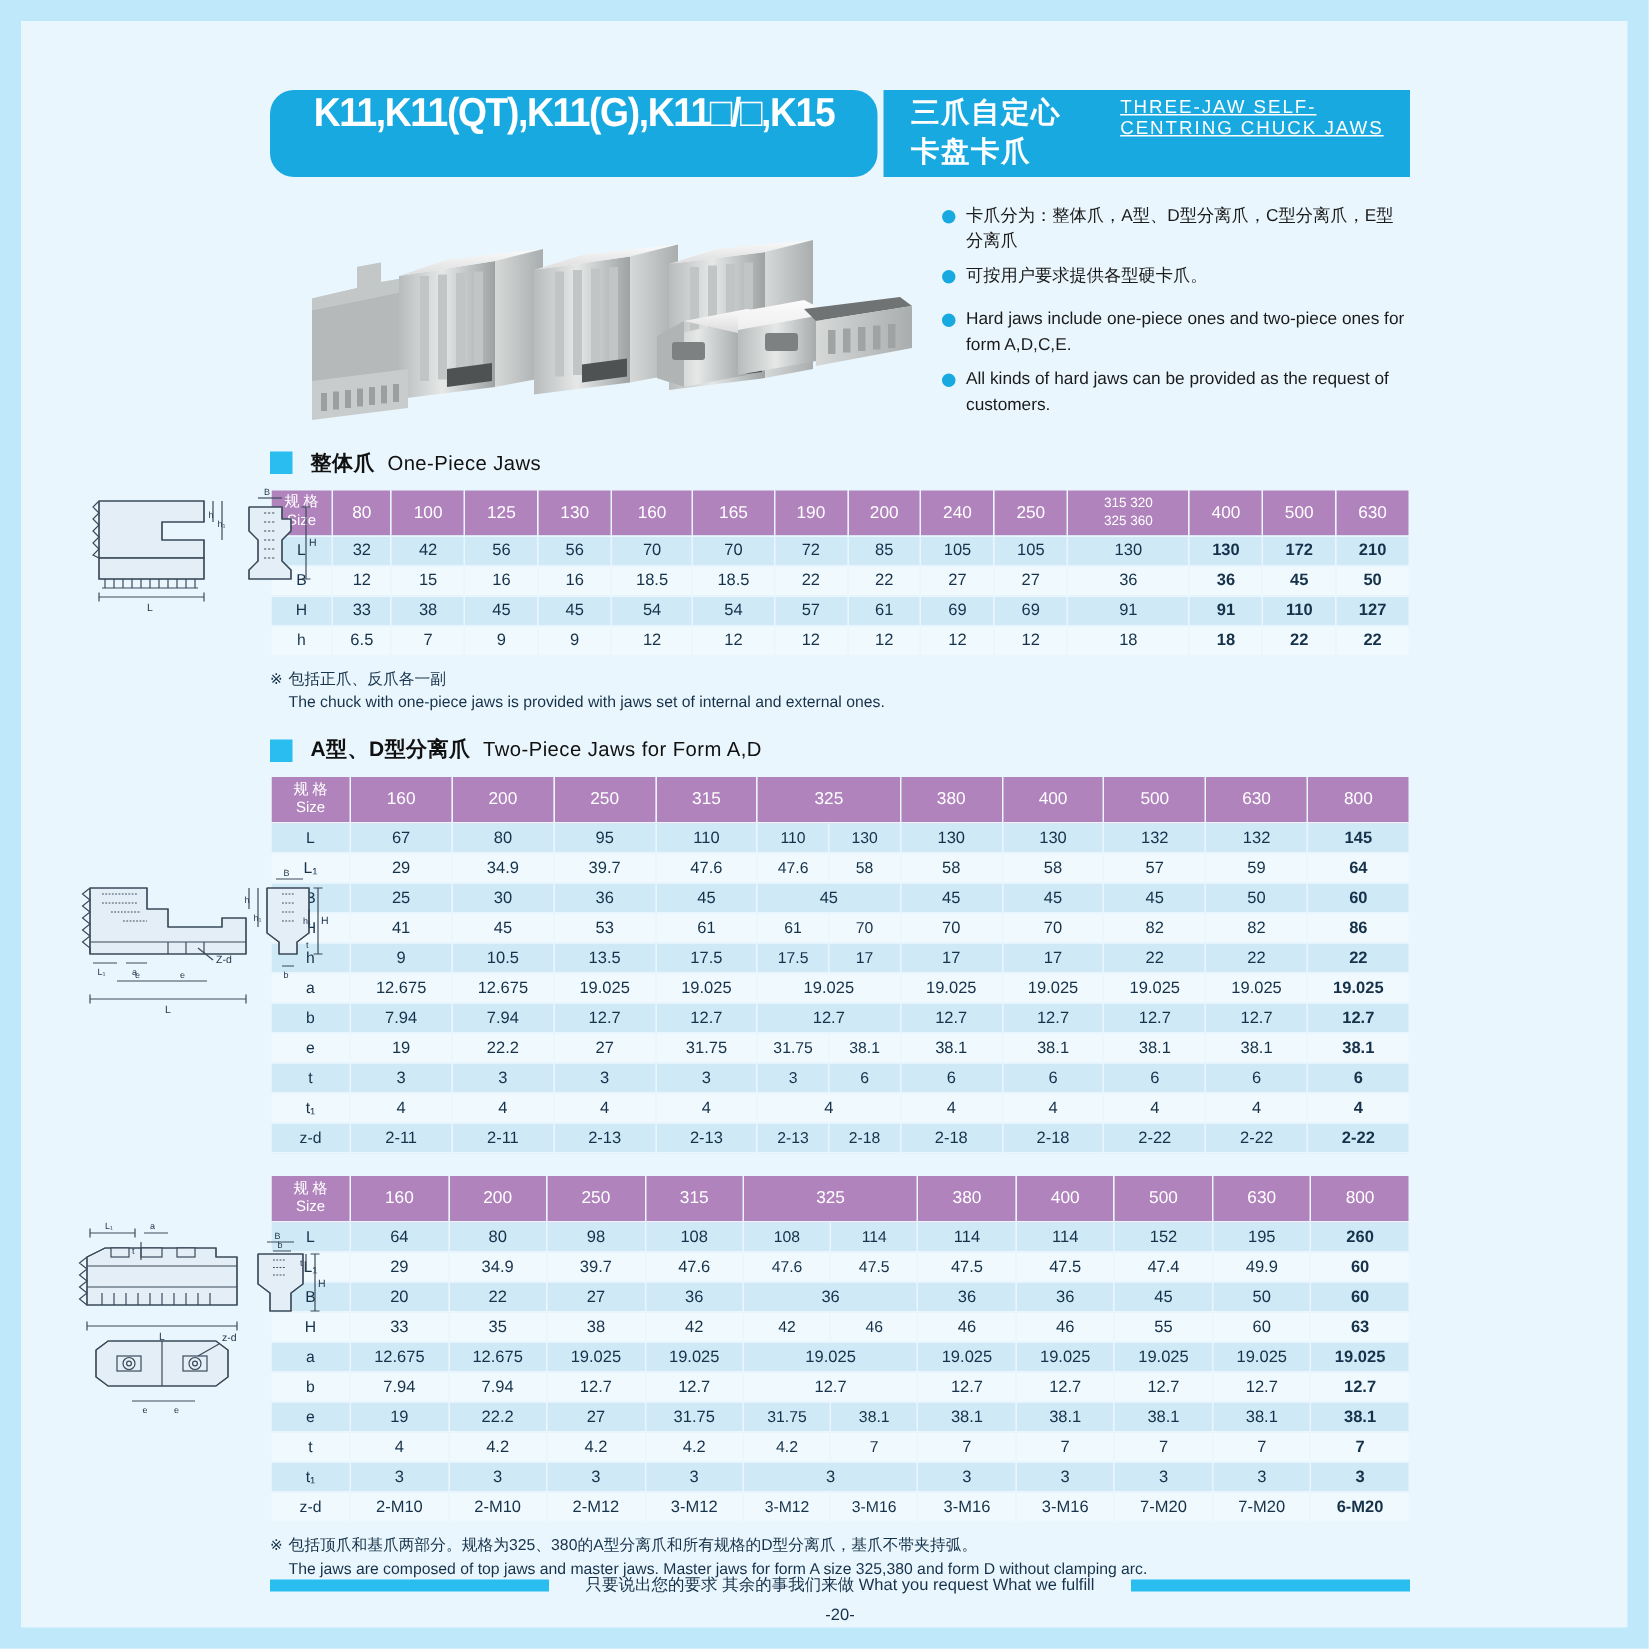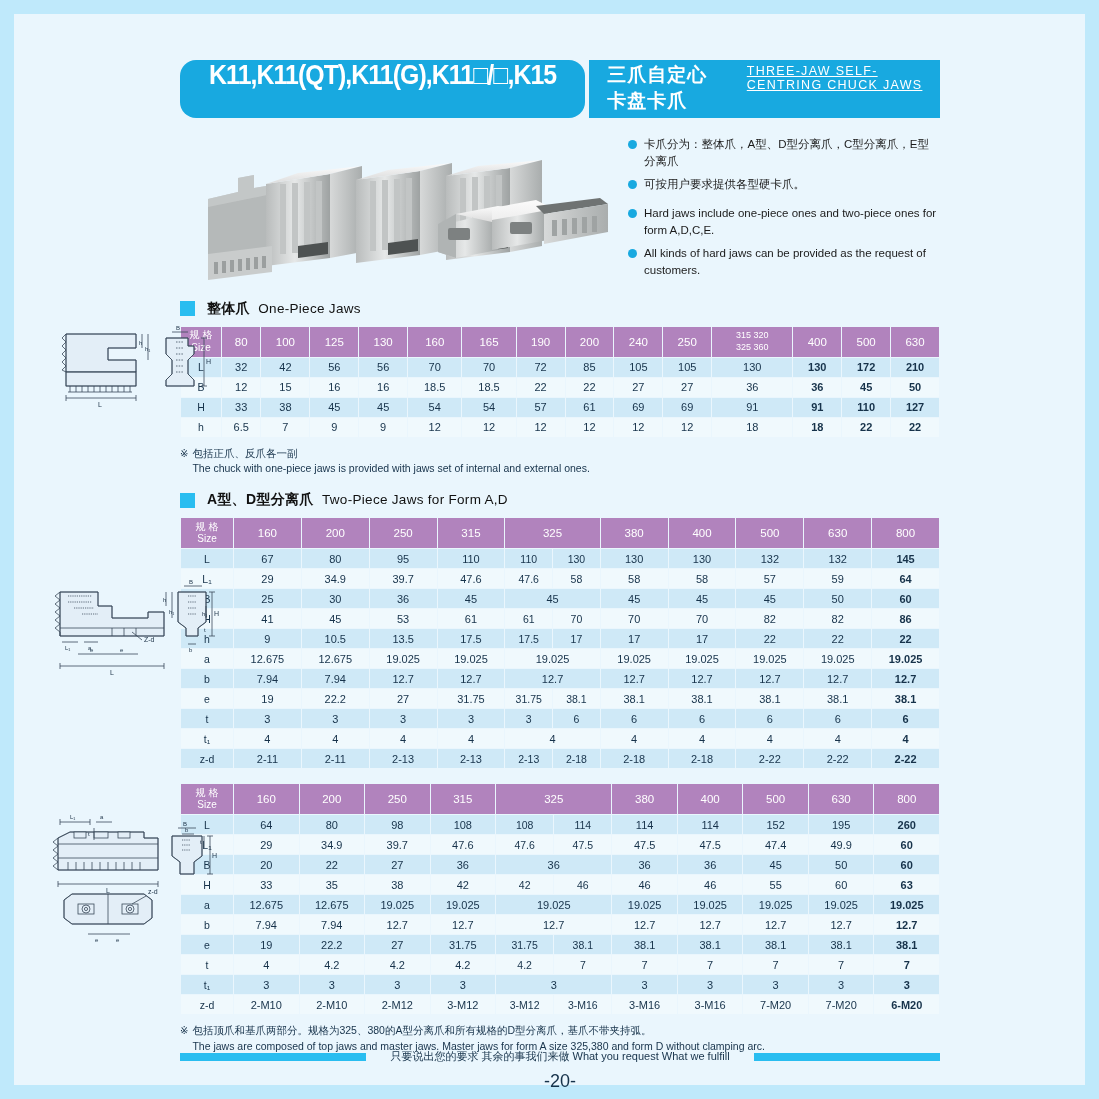--- a/index.html
+++ b/index.html
@@ -94,21 +94,21 @@
 
   
   .draw{position:absolute;}
   .draw svg{display:block;}
 
   
   .footer{position:absolute;left:166px;top:1035px;width:760px;}
   .footline{display:flex;align-items:center;}
   .footline .bar{height:8px;background:#29bdf0;flex:1;}
   .footline .ftxt{font-size:11px;color:#16324a;padding:0 24px;white-space:nowrap;}
-  .pagenum{text-align:center;font-size:18px;color:#16324a;margin-top:7px;}
+  .pagenum{text-align:center;font-size:11px;color:#16324a;margin-top:7px;}
 </style>
 </head>
 <body>
 
 <div class="page">
 
   <div class="inner">
 
     <div class="banner">
       <div class="banner-left">

